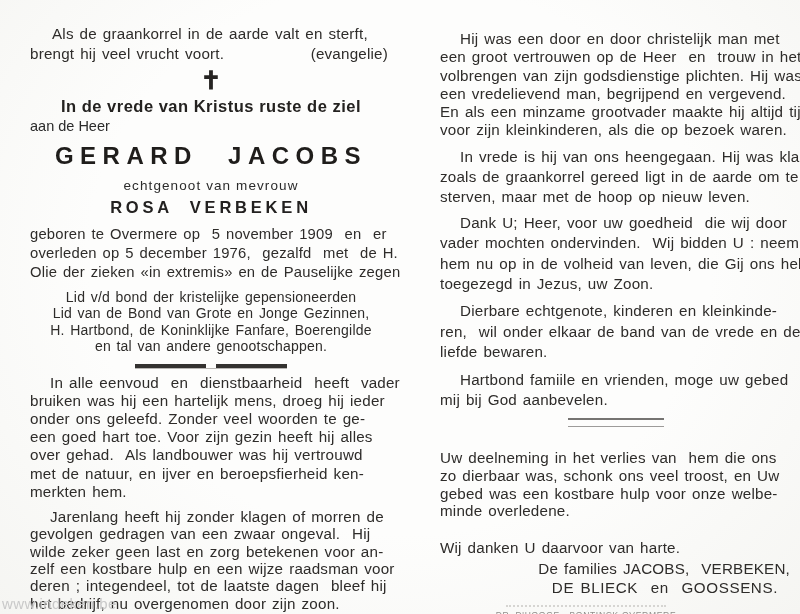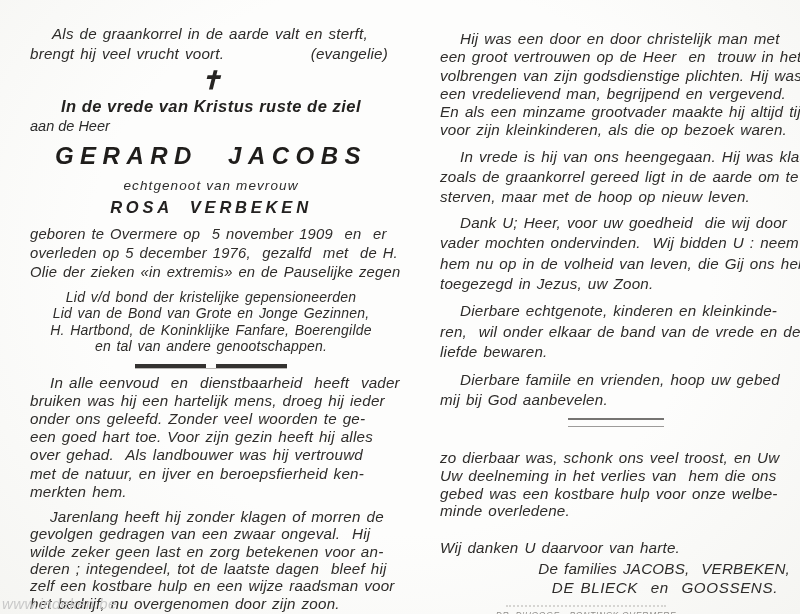--- a/index.html
+++ b/index.html
@@ -7,21 +7,20 @@
     width: 800px; height: 614px;
     overflow: hidden;
     background: #fafaf8;
     font-family: "Liberation Sans", sans-serif;
     color: #2b2b2b;
   }
   .sheet {
     position: relative;
     width: 800px; height: 614px;
     background: radial-gradient(ellipse at 50% 42%, #fdfdfc 55%, #f5f5f2 100%);
-    font-style: italic;
   }
   .col { position: absolute; top: 0; }
   .col-left  { left: 30px;  width: 362px; padding-top: 24px; }
   .col-right { left: 440px; width: 352px; padding-top: 30px; }
 
   .line {
     white-space: pre;
     font-size: 15.2px;
     line-height: 18.6px;
     letter-spacing: 0.2px;
@@ -163,22 +162,22 @@
       <div class="line">een goed hart toe. Voor zijn gezin heeft hij alles</div>
       <div class="line">over gehad.  Als landbouwer was hij vertrouwd</div>
       <div class="line">met de natuur, en ijver en beroepsfierheid ken-</div>
       <div class="line">merkten hem.</div>
     </div>
 
     <div class="obit2">
       <div class="line indent">Jarenlang heeft hij zonder klagen of morren de</div>
       <div class="line">gevolgen gedragen van een zwaar ongeval.  Hij</div>
       <div class="line">wilde zeker geen last en zorg betekenen voor an-</div>
+      <div class="line">zelf een kostbare hulp en een wijze raadsman voor</div>
       <div class="line">deren ; integendeel, tot de laatste dagen  bleef hij</div>
-      <div class="line">zelf een kostbare hulp en een wijze raadsman voor</div>
       <div class="line">het bedrijf, nu overgenomen door zijn zoon.</div>
     </div>
   </div>
 
   <div class="col col-right">
 
     <div class="rpara r1">
       <div class="line indent">Hij was een door en door christelijk man met</div>
       <div class="line">een groot vertrouwen op de Heer  en  trouw in het</div>
       <div class="line">volbrengen van zijn godsdienstige plichten. Hij was</div>
@@ -200,29 +199,29 @@
       <div class="line">toegezegd in Jezus, uw Zoon.</div>
     </div>
 
     <div class="rpara r4">
       <div class="line indent">Dierbare echtgenote, kinderen en kleinkinde-</div>
       <div class="line">ren,  wil onder elkaar de band van de vrede en de</div>
       <div class="line">liefde bewaren.</div>
     </div>
 
     <div class="rpara r5">
-      <div class="line indent">Dierbare famiile en vrienden, hoop uw gebed</div>
+      <div class="line indent">Hartbond famiile en vrienden, moge uw gebed</div>
       <div class="line">mij bij God aanbevelen.</div>
     </div>
 
     <div class="divider-right"></div>
 
     <div class="thanks">
+      <div class="line">Uw deelneming in het verlies van  hem die ons</div>
       <div class="line">zo dierbaar was, schonk ons veel troost, en Uw</div>
-      <div class="line">Uw deelneming in het verlies van  hem die ons</div>
       <div class="line">gebed was een kostbare hulp voor onze welbe-</div>
       <div class="line">minde overledene.</div>
     </div>
 
     <div class="line closing">Wij danken U daarvoor van harte.</div>
 
     <div class="families">
       <div class="line fam1">De families JACOBS,  VERBEKEN,</div>
       <div class="line fam2">DE BLIECK  en  GOOSSENS.</div>
     </div>

